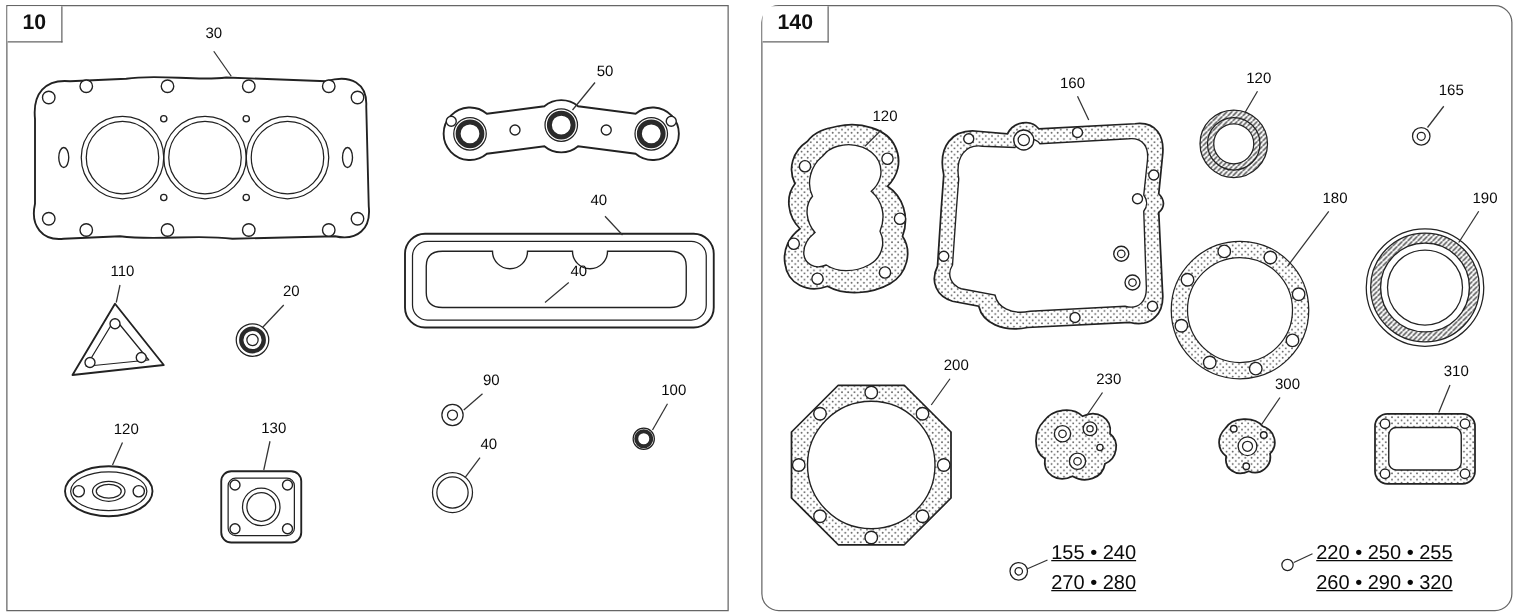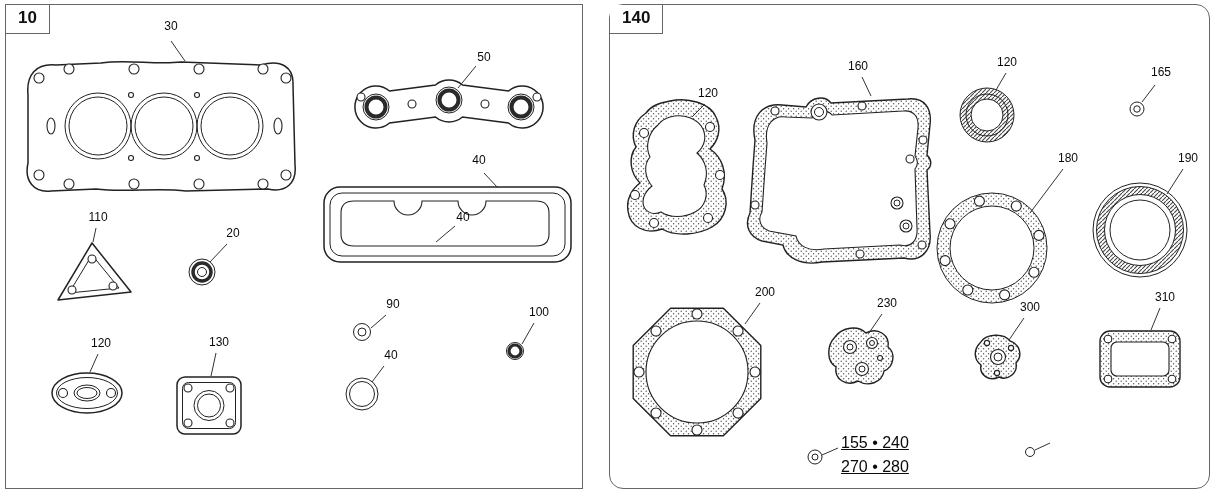--- a/index.html
+++ b/index.html
@@ -313,14 +313,18 @@
     <div class="callout" style="left:578px;top:146px">190</div>
     <div class="callout" style="left:155px;top:280px">200</div>
     <div class="callout" style="left:277px;top:291px">230</div>
     <div class="callout" style="left:420px;top:295px">300</div>
     <div class="callout" style="left:555px;top:285px">310</div>
 
     <div class="note" style="left:231px;top:426px">
       <div>155 • 240</div>
       <div>270 • 280</div>
     </div>
+    <div class="note" style="left:443px;top:426px">
+      <div>220 • 250 • 255</div>
+      <div>260 • 290 • 320</div>
+    </div>
   </section>
 </div>
 
 </body></html>

